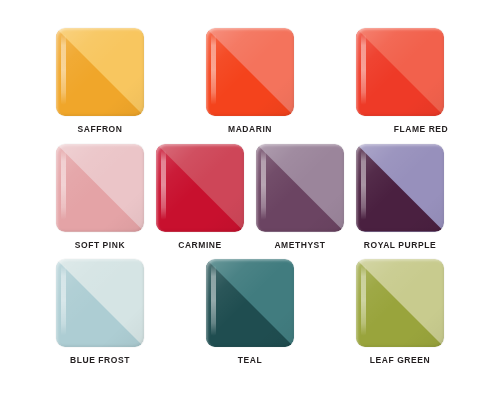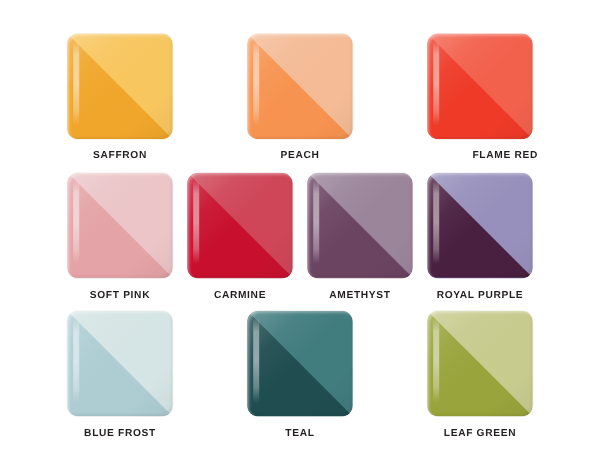--- a/index.html
+++ b/index.html
@@ -134,27 +134,27 @@
           <div class="tile-light" style="background-color: rgb(248, 198, 95);"></div>
           <div class="tile-dark" style="background-color: rgb(240, 166, 42);"></div>
           <div class="tile-sheen"></div>
           <div class="tile-gloss"></div>
           <div class="tile-rim"></div>
         </div>
         <div class="swatch-label" style="color: rgb(35, 31, 32);">SAFFRON</div>
       </div>
       <div class="swatch-cell">
         <div class="tile">
-          <div class="tile-light" style="background-color: rgb(244, 187, 150);"></div>
-          <div class="tile-dark" style="background-color: rgb(247, 147, 80);"></div>
-          <div class="tile-sheen"></div>
-          <div class="tile-gloss"></div>
-          <div class="tile-rim"></div>
-        </div>
-        <div class="swatch-label" style="color: rgb(35, 31, 32);">PEACH</div>
+          <div class="tile-light" style="background-color: rgb(244, 115, 92);"></div>
+          <div class="tile-dark" style="background-color: rgb(244, 67, 28);"></div>
+          <div class="tile-sheen"></div>
+          <div class="tile-gloss"></div>
+          <div class="tile-rim"></div>
+        </div>
+        <div class="swatch-label" style="color: rgb(35, 31, 32);">MADARIN</div>
       </div>
       <div class="swatch-cell">
         <div class="tile">
           <div class="tile-light" style="background-color: rgb(242, 97, 76);"></div>
           <div class="tile-dark" style="background-color: rgb(238, 58, 39);"></div>
           <div class="tile-sheen"></div>
           <div class="tile-gloss"></div>
           <div class="tile-rim"></div>
         </div>
         <div class="swatch-label" style="color: rgb(35, 31, 32); padding-left: 42px;">FLAME RED</div>

